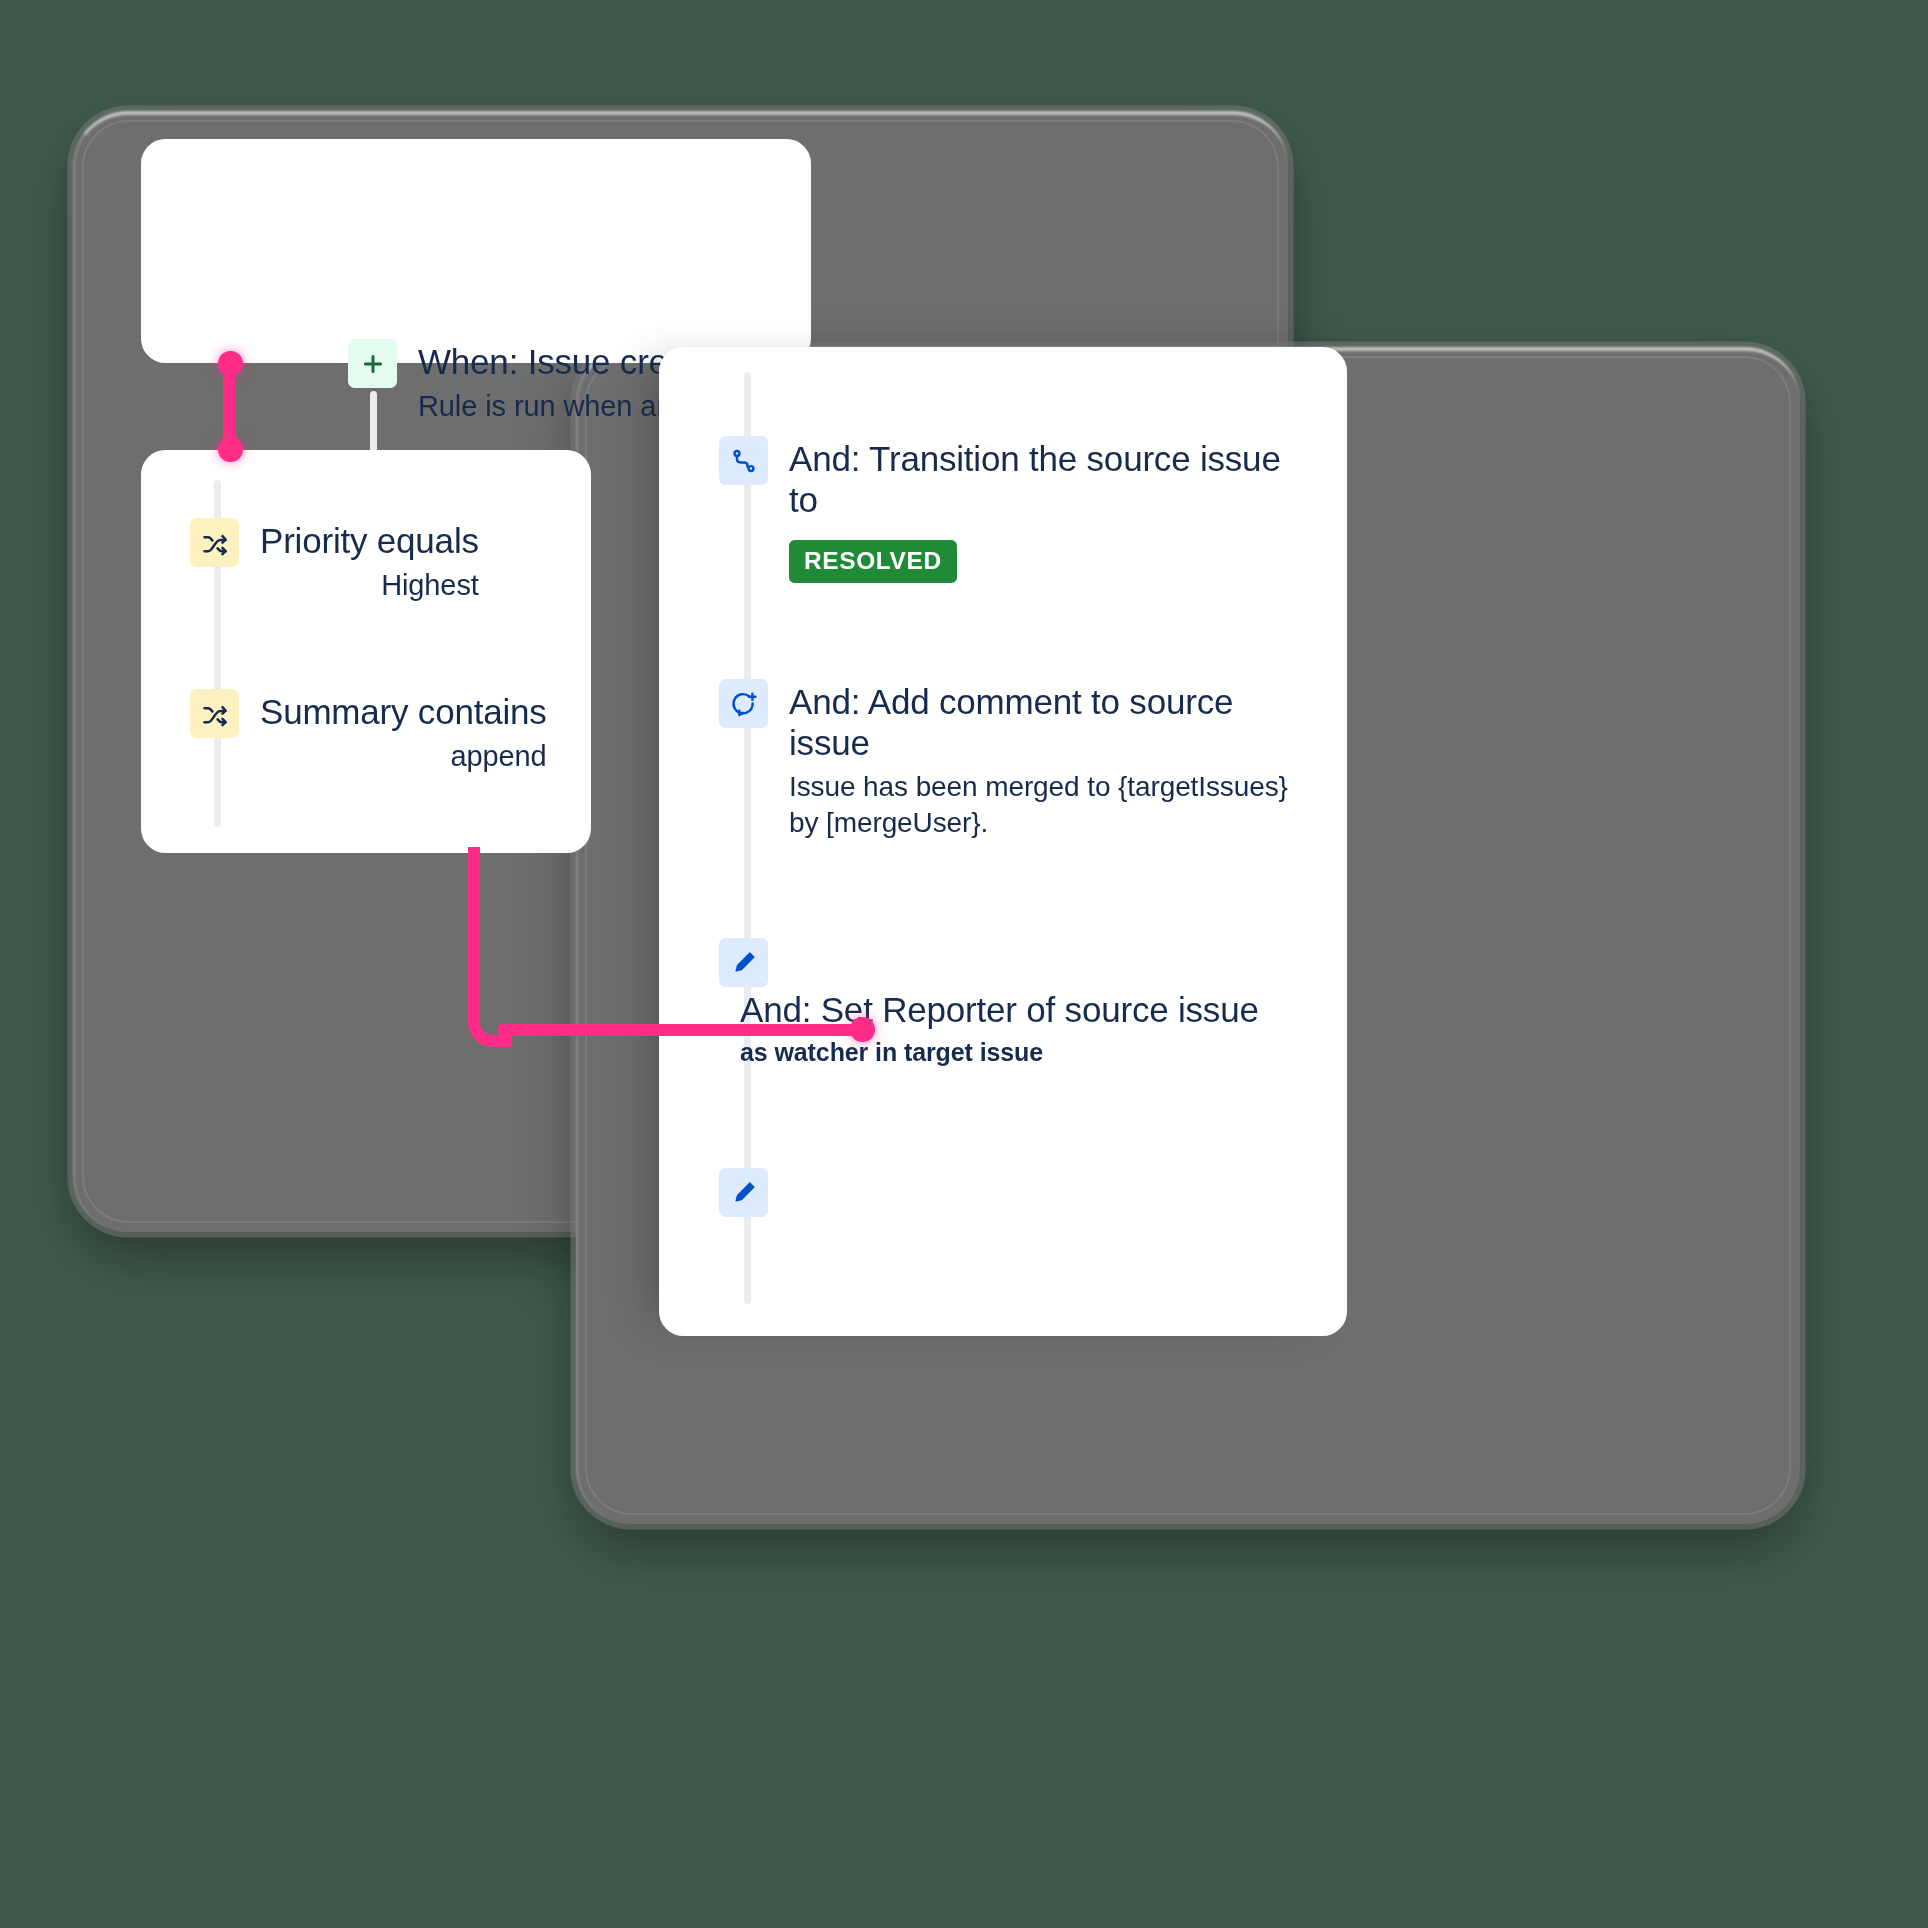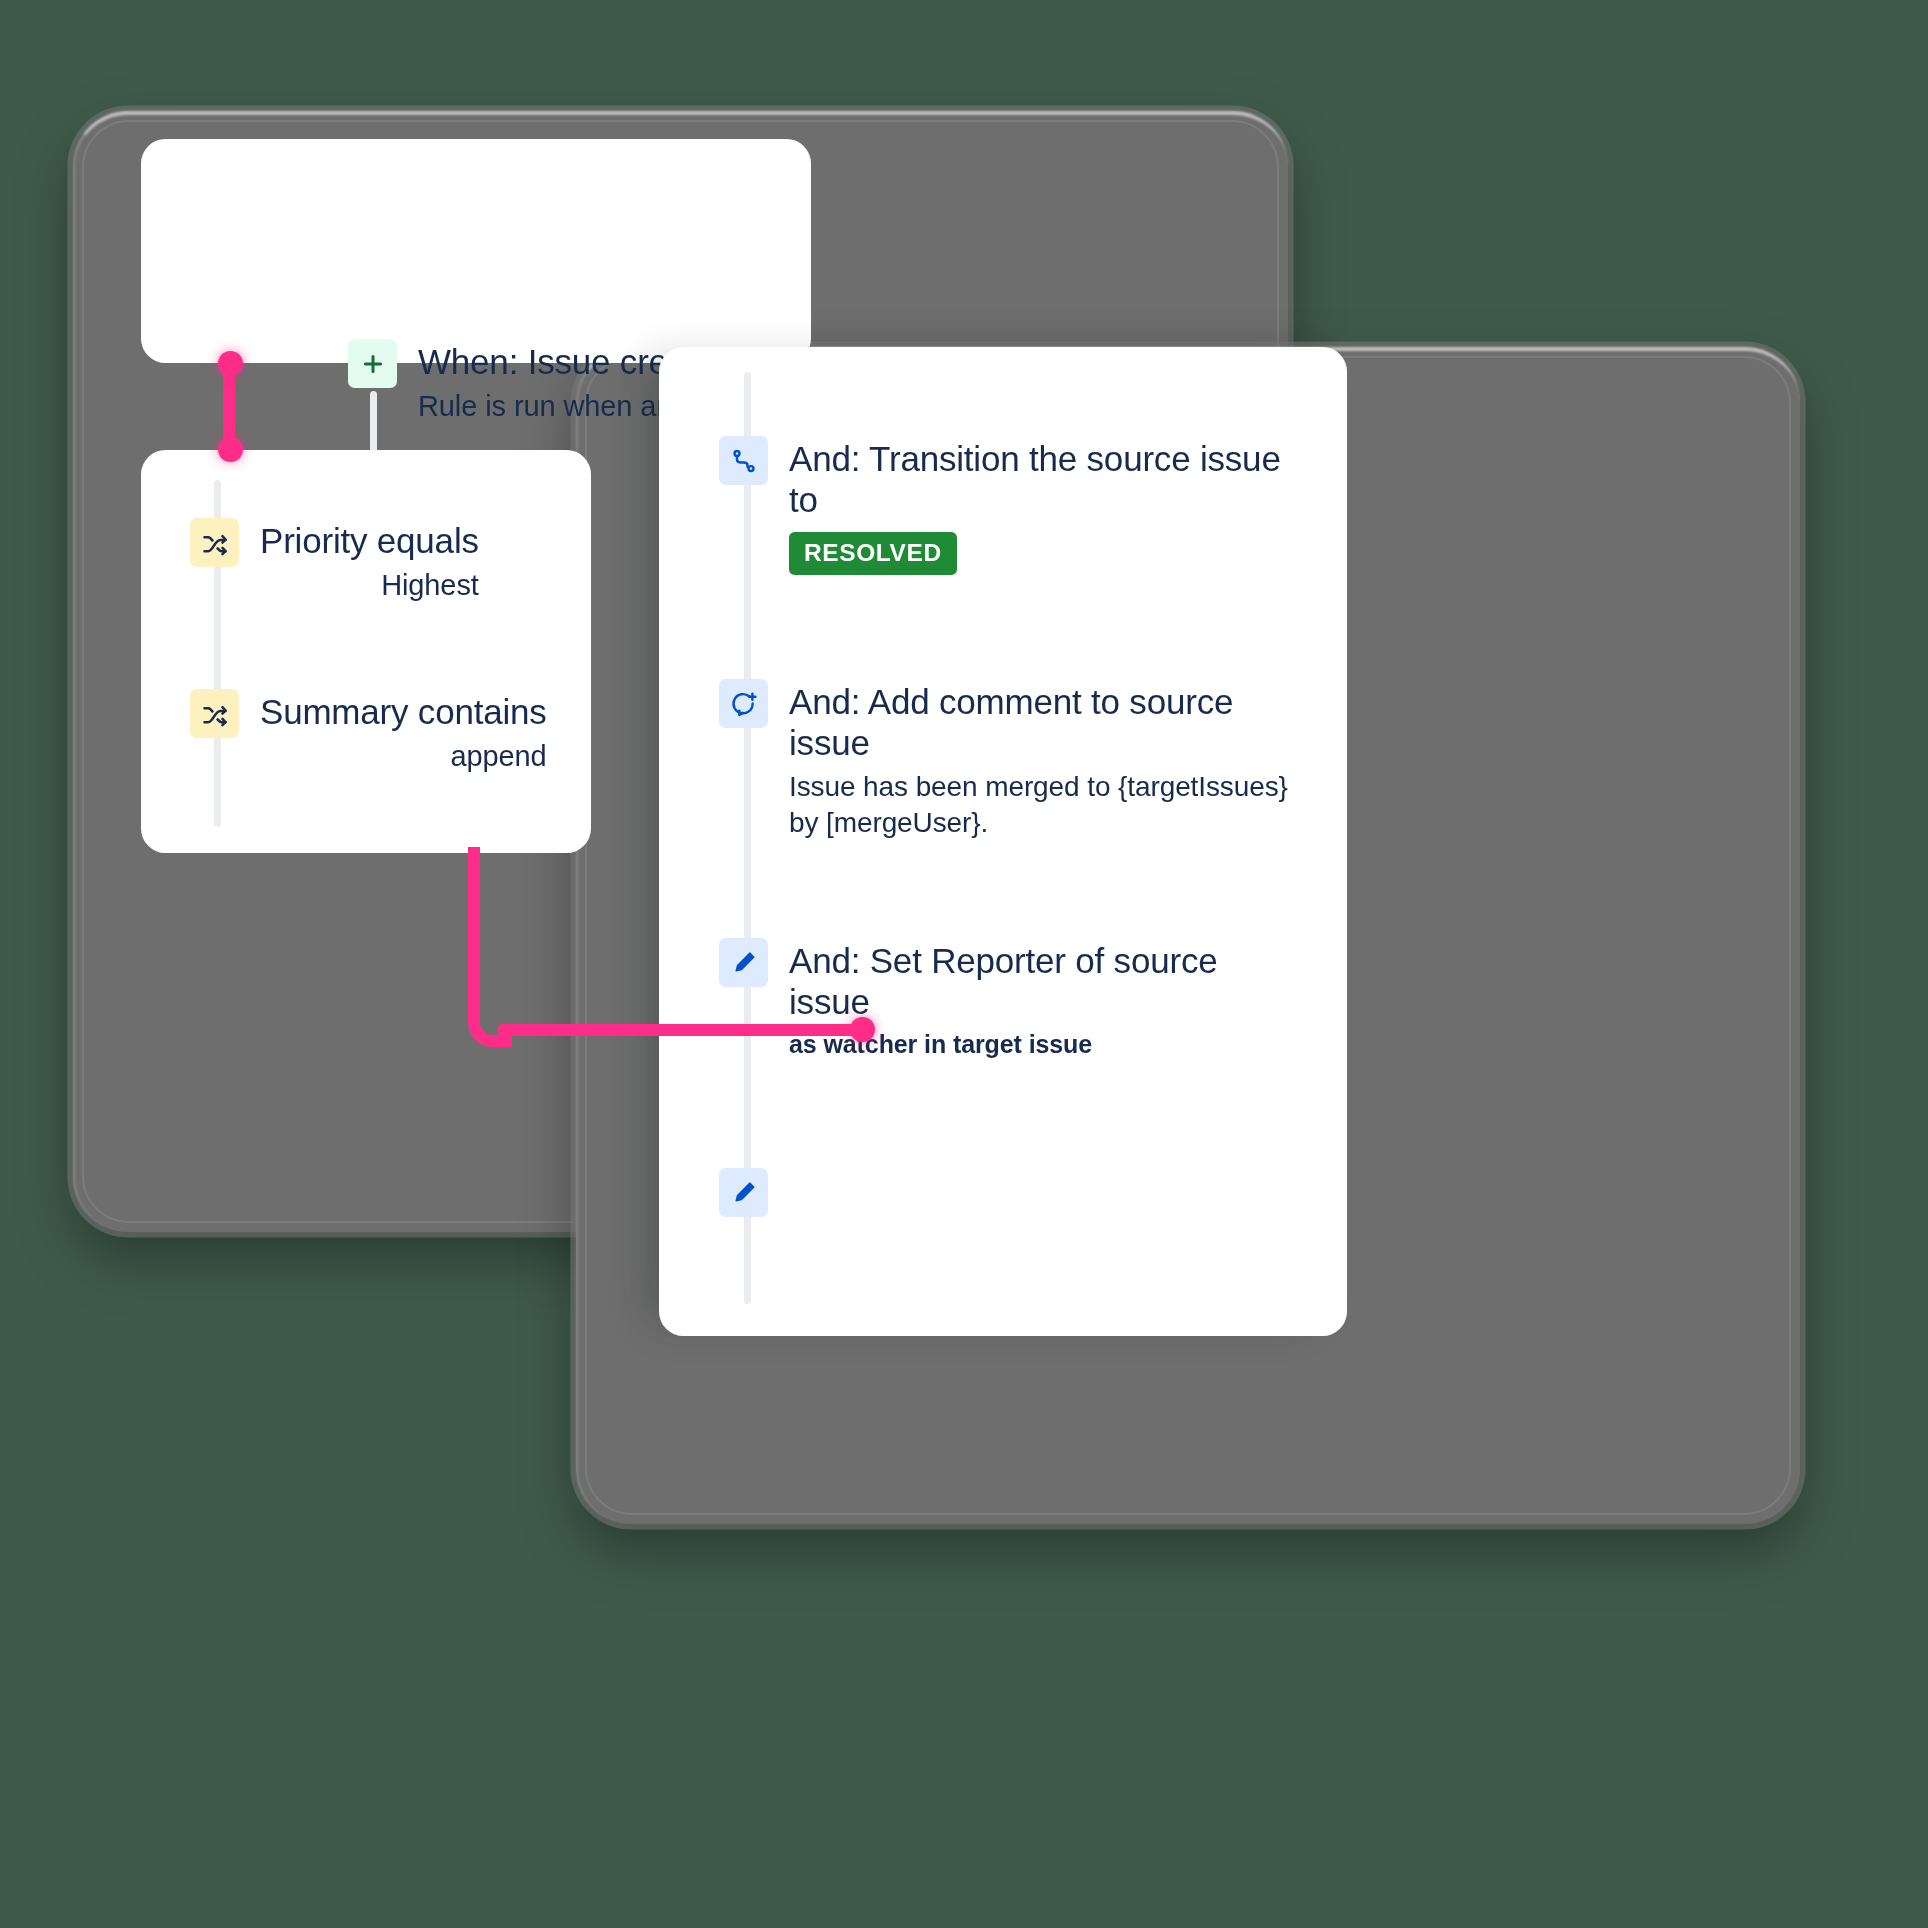--- a/index.html
+++ b/index.html
@@ -149,21 +149,21 @@
 
   .status-badge {
     display: inline-block;
     background: #1f8b36;
     color: #ffffff;
     font-size: 24.5px;
     font-weight: 700;
     letter-spacing: 0.6px;
     padding: 6.6px 15px 7.5px 15px;
     border-radius: 5.6px;
-    margin-top: 12px;
+    margin-top: 20px;
   }
 
   
   .conn {
     position: absolute;
     background: #ff2d87;
     z-index: 5;
   }
   .conn-v { width: 12.2px; border-radius: 6.6px; }
   .conn-h { height: 12.2px; border-radius: 6.6px; }
@@ -270,21 +270,21 @@
           <path d="M11 19.6 L8 21.4 v-3.6"></path>
           <path d="M19.2 3.2 v5.2 M16.6 5.8 h5.2"></path>
         </svg>
       </span>
       <div class="item-text">
         <div class="item-title">And: Add comment to source issue</div>
         <div class="item-sub small">Issue has been merged to {targetIssues} by [mergeUser}.</div>
       </div>
     </div>
 
-    <div class="item" style="left:60px; top:591px; width:584px;">
+    <div class="item" style="left:60px; top:591px; width:584px;flex-direction:column;">
       <span class="badge-icon blue">
         <svg class="glyph" width="26" height="26" viewBox="0 0 24 24" fill="#0052cc" stroke="#0052cc" stroke-width="1.2" stroke-linejoin="round">
           <path d="M17.4 2.8 l3.8 3.8 -11.4 11.4 -5.1 1.3 1.3 -5.1 z"></path>
         </svg>
       </span>
       <div class="item-text">
         <div class="item-title">And: Set Reporter of source issue</div>
         <div class="item-sub strong">as watcher in target issue</div>
       </div>
     </div>

